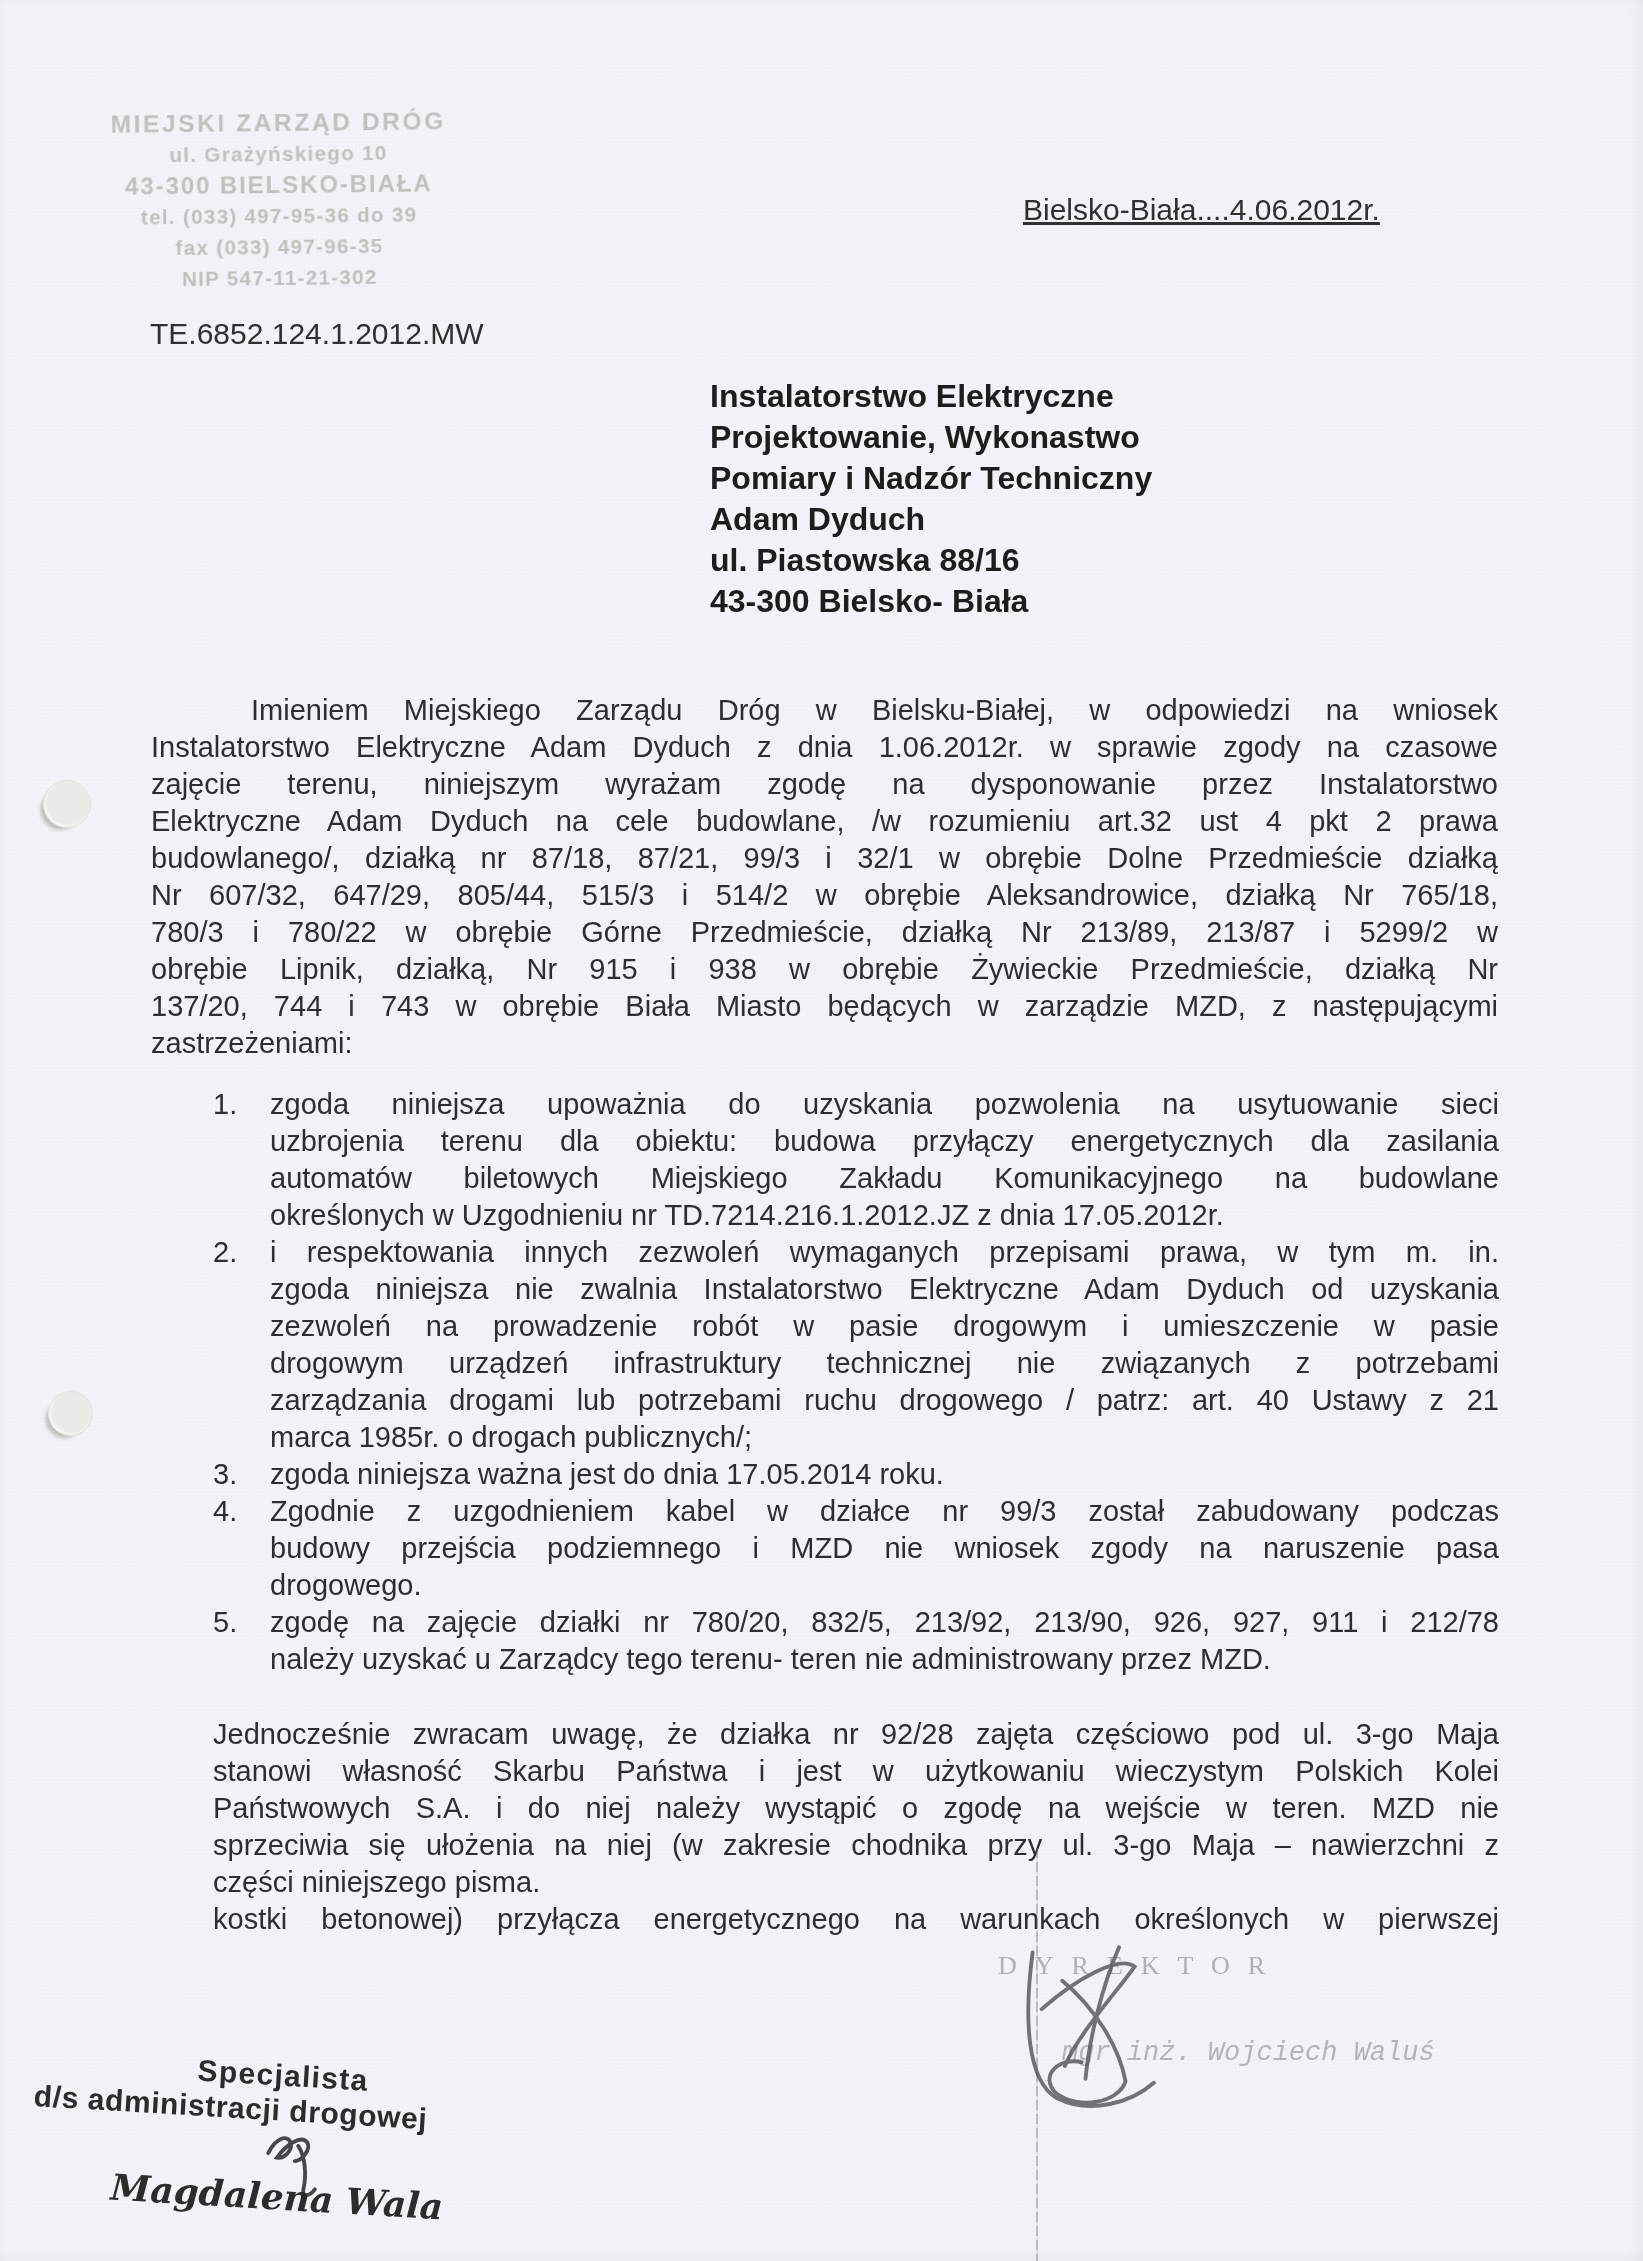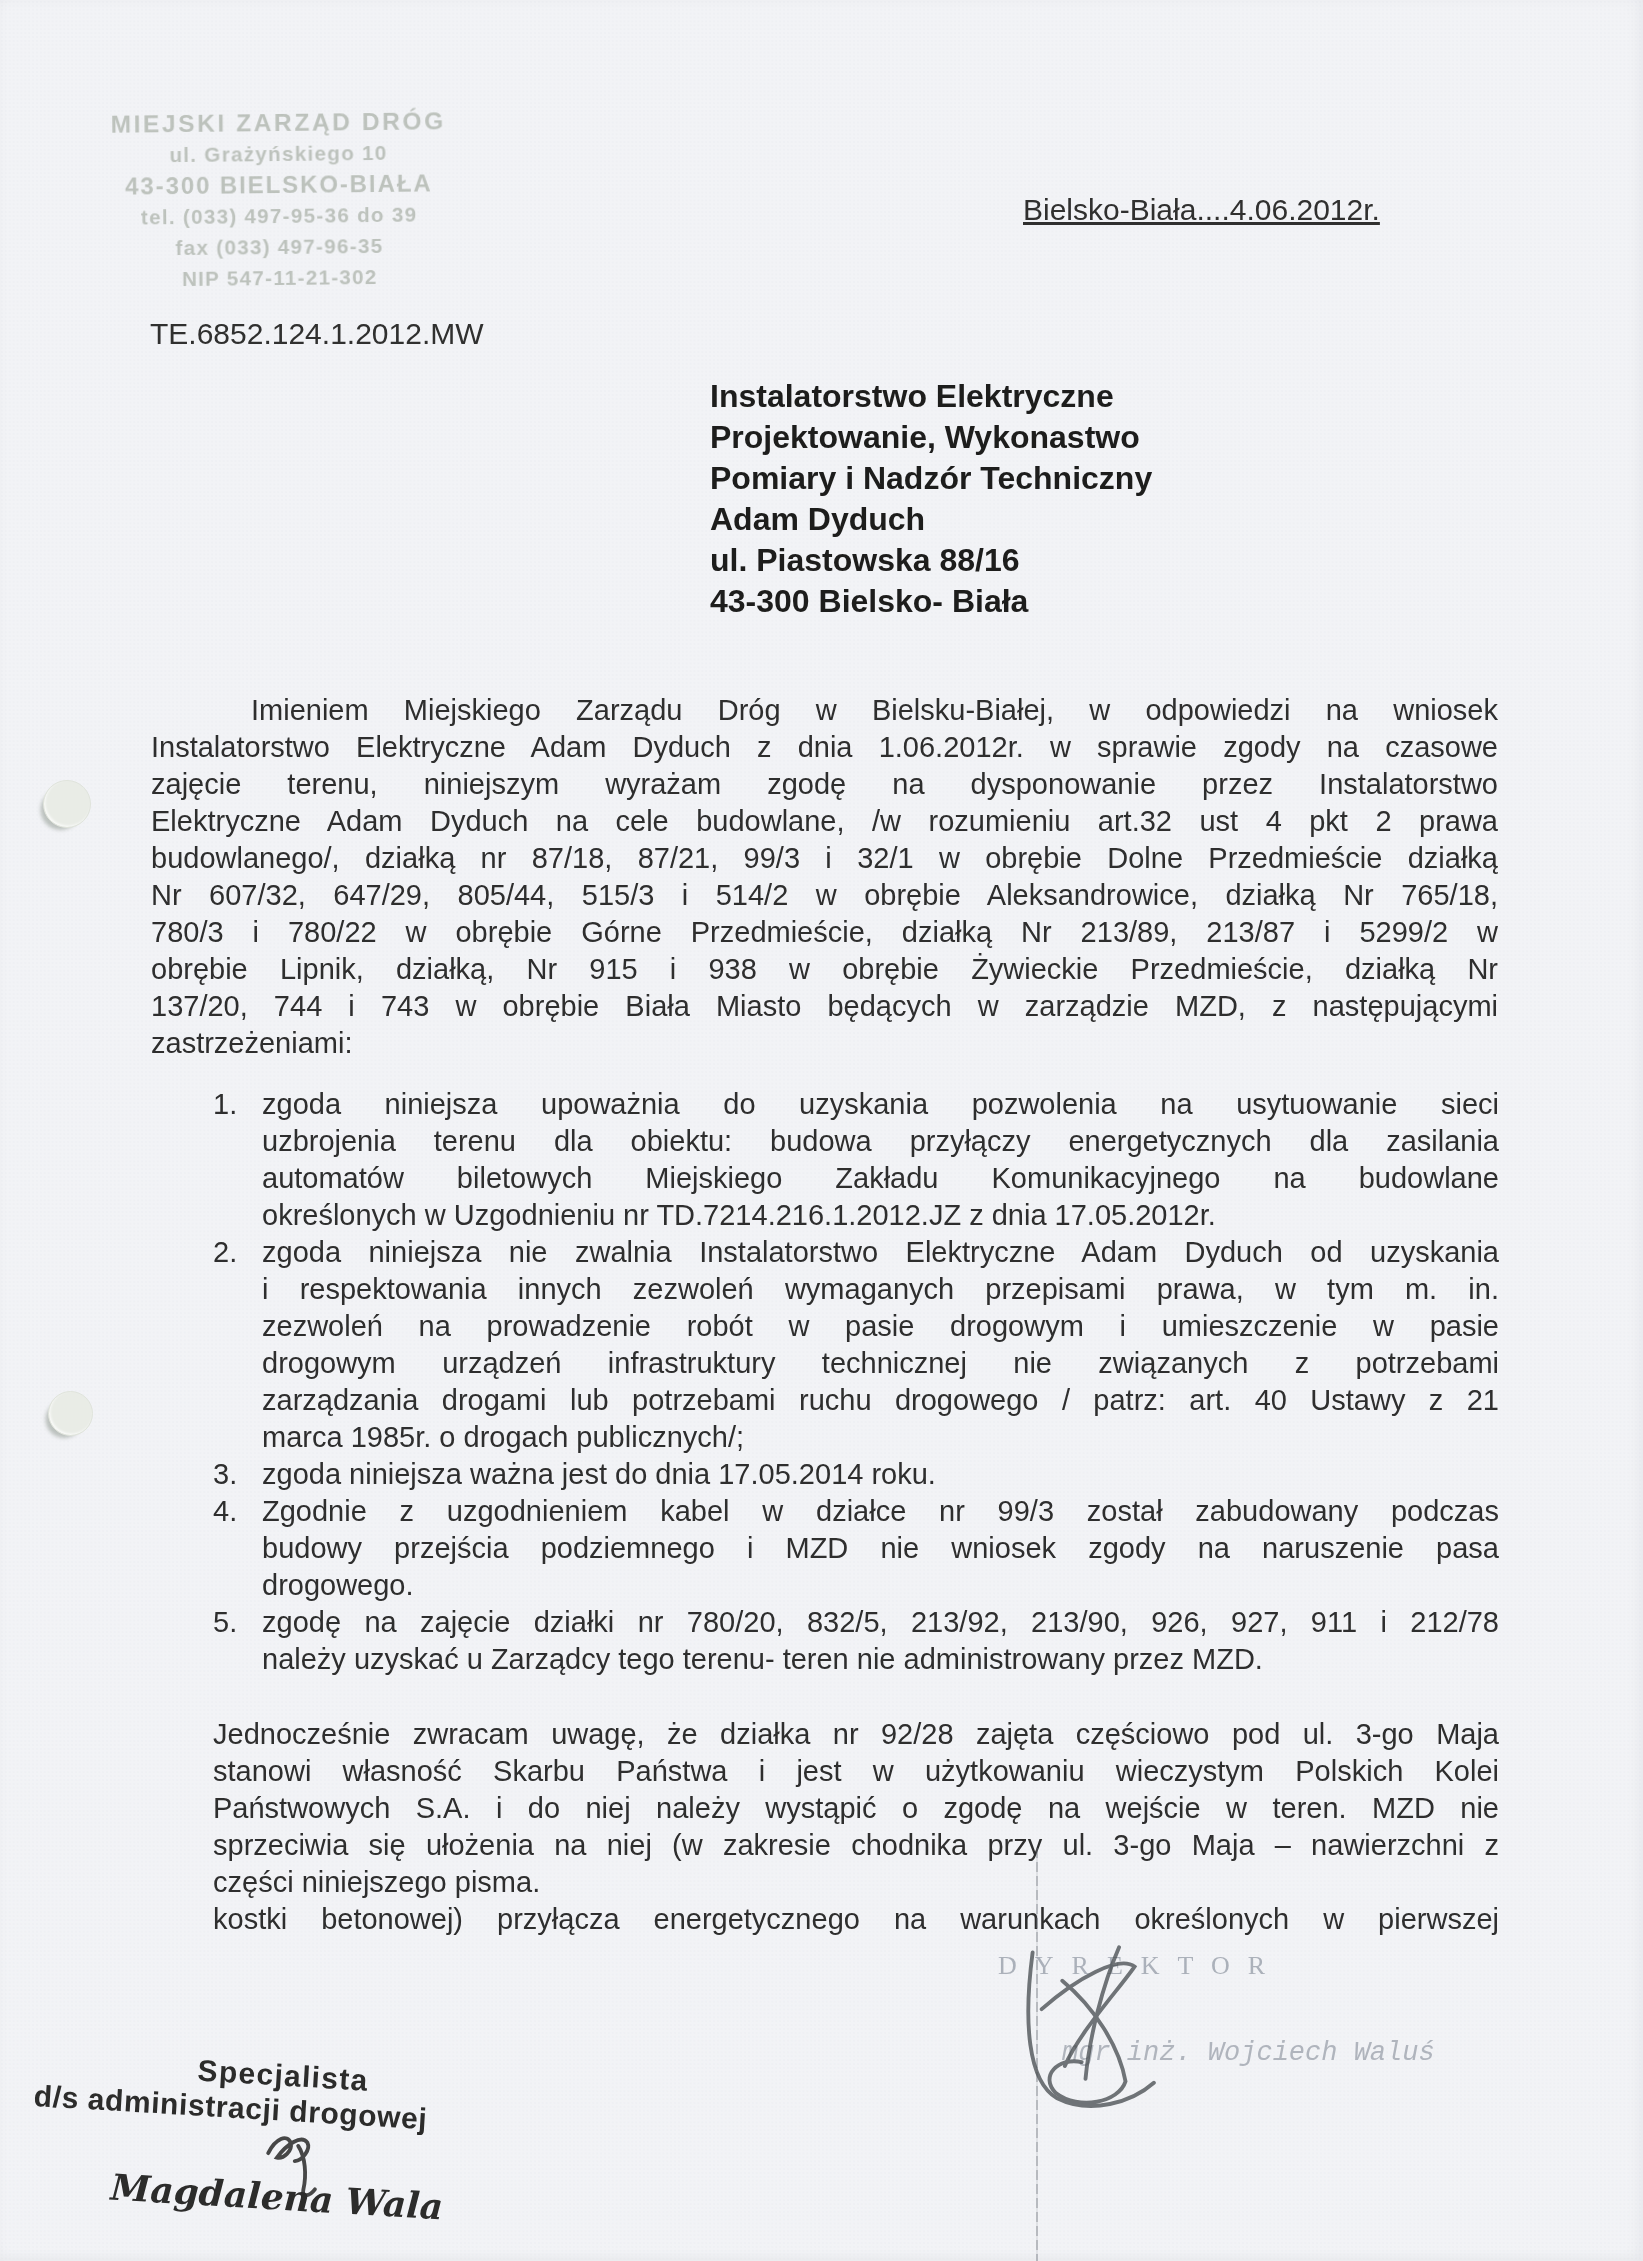--- a/index.html
+++ b/index.html
@@ -43,21 +43,21 @@
   
   .intro   { position:absolute; left:151px; top:692px; width:1347px; }
   .tline   { font-size:29px; height:37px; line-height:37px;
              text-align:justify; text-align-last:justify; overflow:hidden; }
   .tline.last { text-align-last:left; }
   .indent  { padding-left:100px; }
 
   .list    { position:absolute; left:213px; top:1086px; width:1286px; }
   .item    { display:flex; }
   .num     { width:49px; flex-shrink:0; font-size:29px; line-height:37px; }
-  .ilines  { flex:1; min-width:0; }
+  .ilines  { flex:1; min-width:0;margin-left:8px; }
 
   .closing { position:absolute; left:213px; top:1684px; width:1286px;margin-top:32px; }
 
   
   .fold-line { position:absolute; left:1036px; top:1848px; width:1.9px; height:413px;
     background: repeating-linear-gradient(to bottom, rgba(105,110,118,0.42) 0 10.3px, rgba(105,110,118,0.12) 10.3px 14px); }
 
   
   .dir-title { position:absolute; left:998px; top:1951px; font-family:"Liberation Serif", serif;
     font-size:26px; letter-spacing:18px; color:rgba(128,136,148,0.62); filter:blur(0.4px); white-space:nowrap; }
@@ -124,22 +124,22 @@
         <div class="tline">zgoda niniejsza upoważnia do uzyskania pozwolenia na usytuowanie sieci</div>
         <div class="tline">uzbrojenia terenu dla obiektu: budowa przyłączy energetycznych dla zasilania</div>
         <div class="tline">automatów biletowych Miejskiego Zakładu Komunikacyjnego na budowlane</div>
         <div class="tline last">określonych w Uzgodnieniu nr TD.7214.216.1.2012.JZ z dnia 17.05.2012r.</div>
       </div>
     </div>
 
     <div class="item">
       <div class="num">2.</div>
       <div class="ilines">
+        <div class="tline">i respektowania innych zezwoleń wymaganych przepisami prawa, w tym m. in.</div>
         <div class="tline">zgoda niniejsza nie zwalnia Instalatorstwo Elektryczne Adam Dyduch od uzyskania</div>
-        <div class="tline">i respektowania innych zezwoleń wymaganych przepisami prawa, w tym m. in.</div>
         <div class="tline">zezwoleń na prowadzenie robót w pasie drogowym i umieszczenie w pasie</div>
         <div class="tline">drogowym urządzeń infrastruktury technicznej nie związanych z potrzebami</div>
         <div class="tline">zarządzania drogami lub potrzebami ruchu drogowego / patrz: art. 40 Ustawy z 21</div>
         <div class="tline last">marca 1985r. o drogach publicznych/;</div>
       </div>
     </div>
 
     <div class="item">
       <div class="num">3.</div>
       <div class="ilines">

